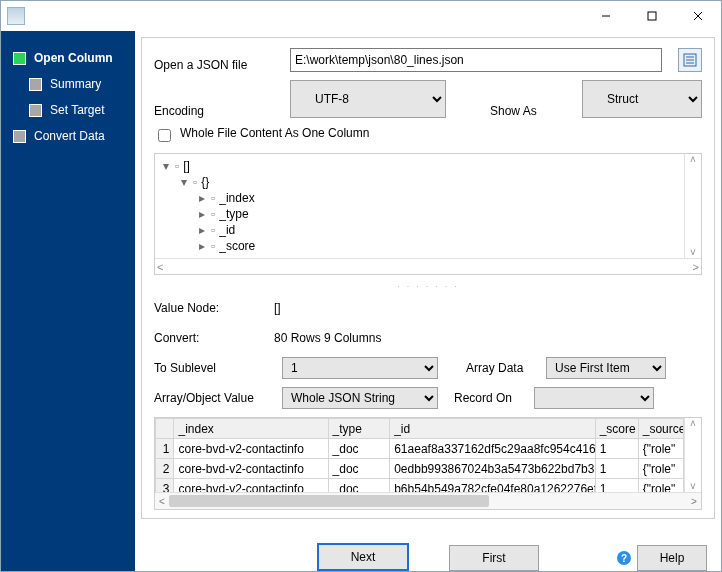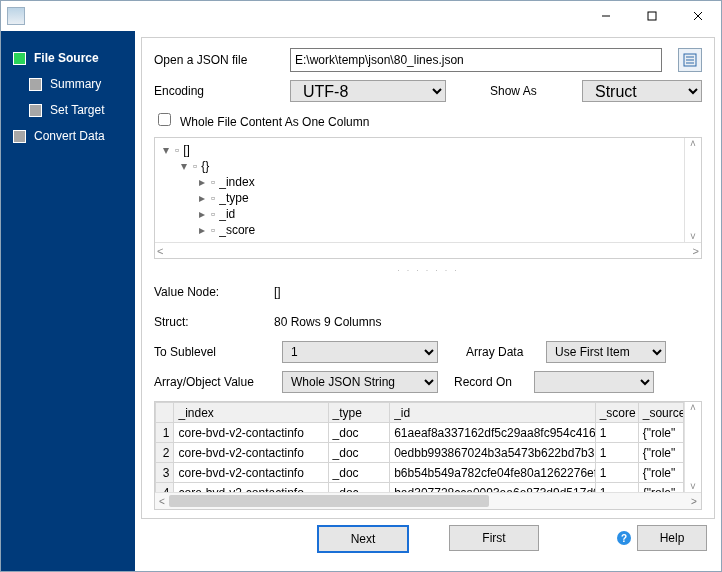--- a/index.html
+++ b/index.html
@@ -12,30 +12,30 @@
   .body{flex:1;display:flex;min-height:0}
   .sidebar{width:148px;background:#003a7a;color:#fff;padding-top:14px}
   .step{display:flex;align-items:center;gap:8px;height:26px;padding-left:12px}
   .step .box{width:11px;height:11px;background:#a7a7a7;border:1px solid #fff}
   .step.first .box{background:#2bd459}
   .step .lbl{font-size:12px}
   .step.active .lbl{font-weight:700}
   .sub{margin-left:16px}
   .main{flex:1;display:flex;flex-direction:column;background:#fff}
   .pane{flex:1;margin:6px;border:1px solid #cfcfcf;padding:10px 12px 8px 12px;display:flex;flex-direction:column;gap:8px;min-height:0}
-  .row{display:flex;align-items:center;gap:16px}
+  .row{display:flex;align-items:flex-end;gap:16px}
   .lblw{width:120px}
   .file-input{flex:1;height:20px;border:1px solid #7a7a7a;padding:1px 4px;font-size:12px}
   .file-btn{width:22px;height:22px;border:1px solid #8ea4b8;background:#eaf1f8;display:flex;align-items:center;justify-content:center}
   .file-btn svg{display:block}
-  select.drop{height:22px;border:1px solid #a0a0a0;background:#e6e6e6;font-size:16px;padding-left:8px}
+  select.drop{height:38px;border:1px solid #a0a0a0;background:#e6e6e6;font-size:12px;padding-left:20px}
   .enc{width:156px}
   .showas-lbl{width:76px;margin-left:28px}
   .showas-sel{width:120px}
-  .chk{display:flex;align-items:flex-end;gap:6px}
+  .chk{display:flex;align-items:flex-start;gap:6px}
   .chk input{width:13px;height:13px}
   .tree-wrap{border:1px solid #cfcfcf;height:120px;display:flex;flex-direction:column}
   .tree{flex:1;overflow:hidden;padding:4px 6px;font-size:12px;color:#222}
   .tree-line{height:16px;display:flex;align-items:center;gap:4px}
   .tw{display:inline-block;width:10px;text-align:center;color:#6b6b6b}
   .leaf{color:#888}
   .nodelbl{color:#000}
   .tree-hscroll{height:16px;border-top:1px solid #e1e1e1;display:flex;align-items:center;justify-content:space-between;padding:0 2px;color:#8a8a8a;font-size:11px}
   .drag-sep{height:6px;display:flex;align-items:center;justify-content:center;color:#b8b8b8;letter-spacing:2px;font-size:9px}
   .kv{display:flex;align-items:center;height:22px}
@@ -52,21 +52,21 @@
   table.grid td.rownum{background:#f0f0f0;text-align:right;width:18px;padding-right:4px}
   .col-idx{width:18px}
   .col-index{width:150px}
   .col-type{width:60px}
   .col-id{width:200px}
   .col-score{width:42px}
   .col-src{width:44px}
   .grid-scroll{height:16px;border-top:1px solid #e1e1e1;background:#f7f7f7;position:relative}
   .grid-scroll .thumb{position:absolute;left:14px;top:2px;height:12px;width:320px;background:#cfcfcf;border-radius:2px}
   .grid-scroll .arrow{position:absolute;top:0;width:14px;height:16px;display:flex;align-items:center;justify-content:center;color:#7a7a7a;font-size:10px}
-  .footer{height:46px;display:flex;align-items:flex-start;justify-content:center;gap:40px;position:relative}
+  .footer{height:46px;display:flex;align-items:flex-end;justify-content:center;gap:40px;position:relative}
   .btn{width:88px;height:24px;border:1px solid #a0a0a0;background:#e6e6e6;font-size:12px;display:flex;align-items:center;justify-content:center;cursor:pointer}
   .btn.primary{border:2px solid #1a6fd6;background:#e6e6e6}
   .help{position:absolute;right:14px;display:flex;align-items:center;gap:6px}
   .help-icon{width:14px;height:14px;border-radius:50%;background:#2a8fe6;color:#fff;display:flex;align-items:center;justify-content:center;font-size:10px;font-weight:700}
   .tree-outer{position:relative;display:flex}
   .tree-main{flex:1}
   .tree-v{width:16px;border-left:1px solid #e1e1e1;display:flex;flex-direction:column;justify-content:space-between;align-items:center;color:#8a8a8a;font-size:10px}
 </style>
 </head>
 <body>
@@ -94,21 +94,21 @@
             <line x1="9" y1="1" x2="1" y2="9" stroke="#000" stroke-width="1"></line>
           </svg>
         </div>
     </div>
   </div>
 
   <div class="body">
     <div class="sidebar">
       <div class="step first active">
         <span class="box"></span>
-        <span class="lbl">File Source</span>
+        <span class="lbl">Open Column</span>
       </div>
       <div class="step sub">
         <span class="box"></span>
         <span class="lbl">Summary</span>
       </div>
       <div class="step sub">
         <span class="box"></span>
         <span class="lbl">Set Target</span>
       </div>
       <div class="step">
@@ -190,21 +190,21 @@
             </div>
         </div>
 
         <div class="drag-sep">· · · · · · ·</div>
 
         <div class="kv">
           <span class="k">Value Node:</span>
           <span class="v">[]</span>
         </div>
         <div class="kv">
-          <span class="k">Struct:</span>
+          <span class="k">Convert:</span>
           <span class="v">80 Rows    9 Columns</span>
         </div>
 
         <div class="opts">
           <div class="selrow">
             <span class="k">To Sublevel</span>
             <select style="width:156px"><option>1</option></select>
             <span style="width:80px;margin-left:28px">Array Data</span>
             <select style="width:120px"><option>Use First Item</option></select>
           </div>

